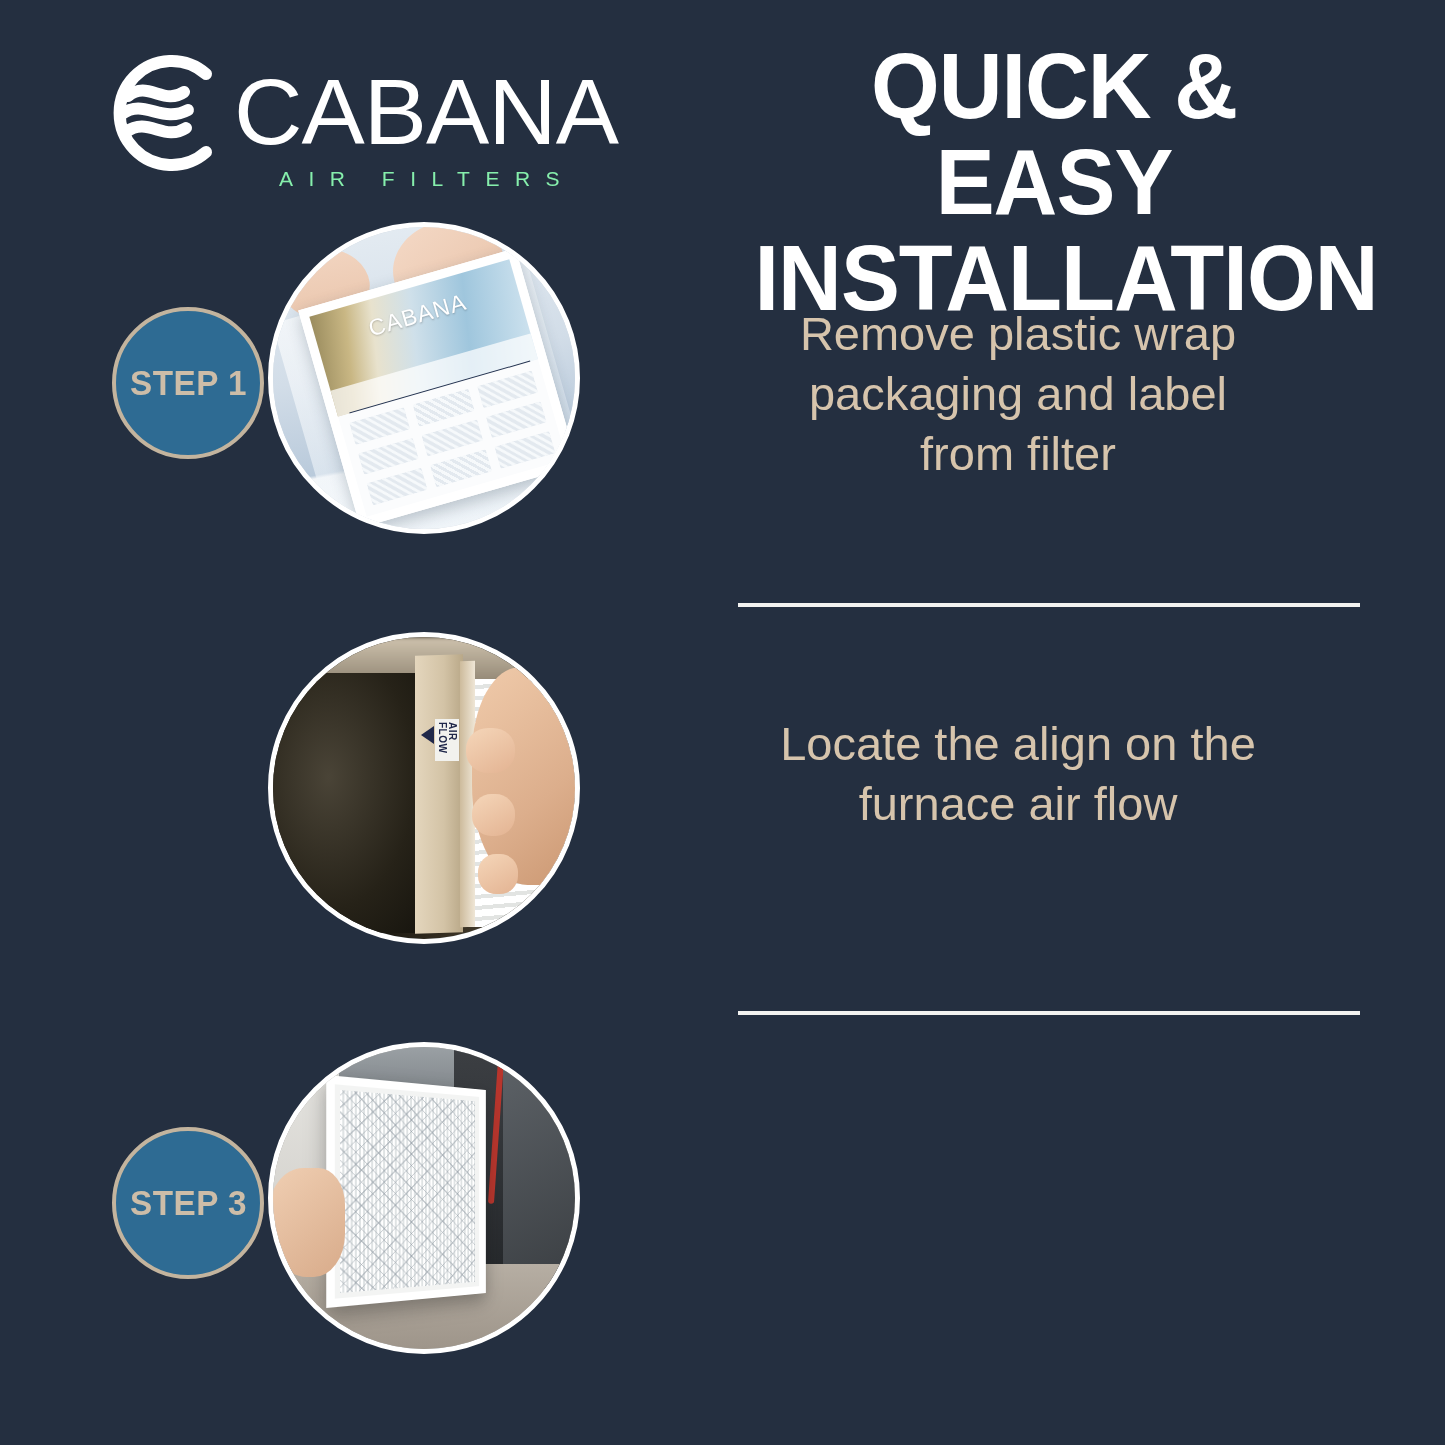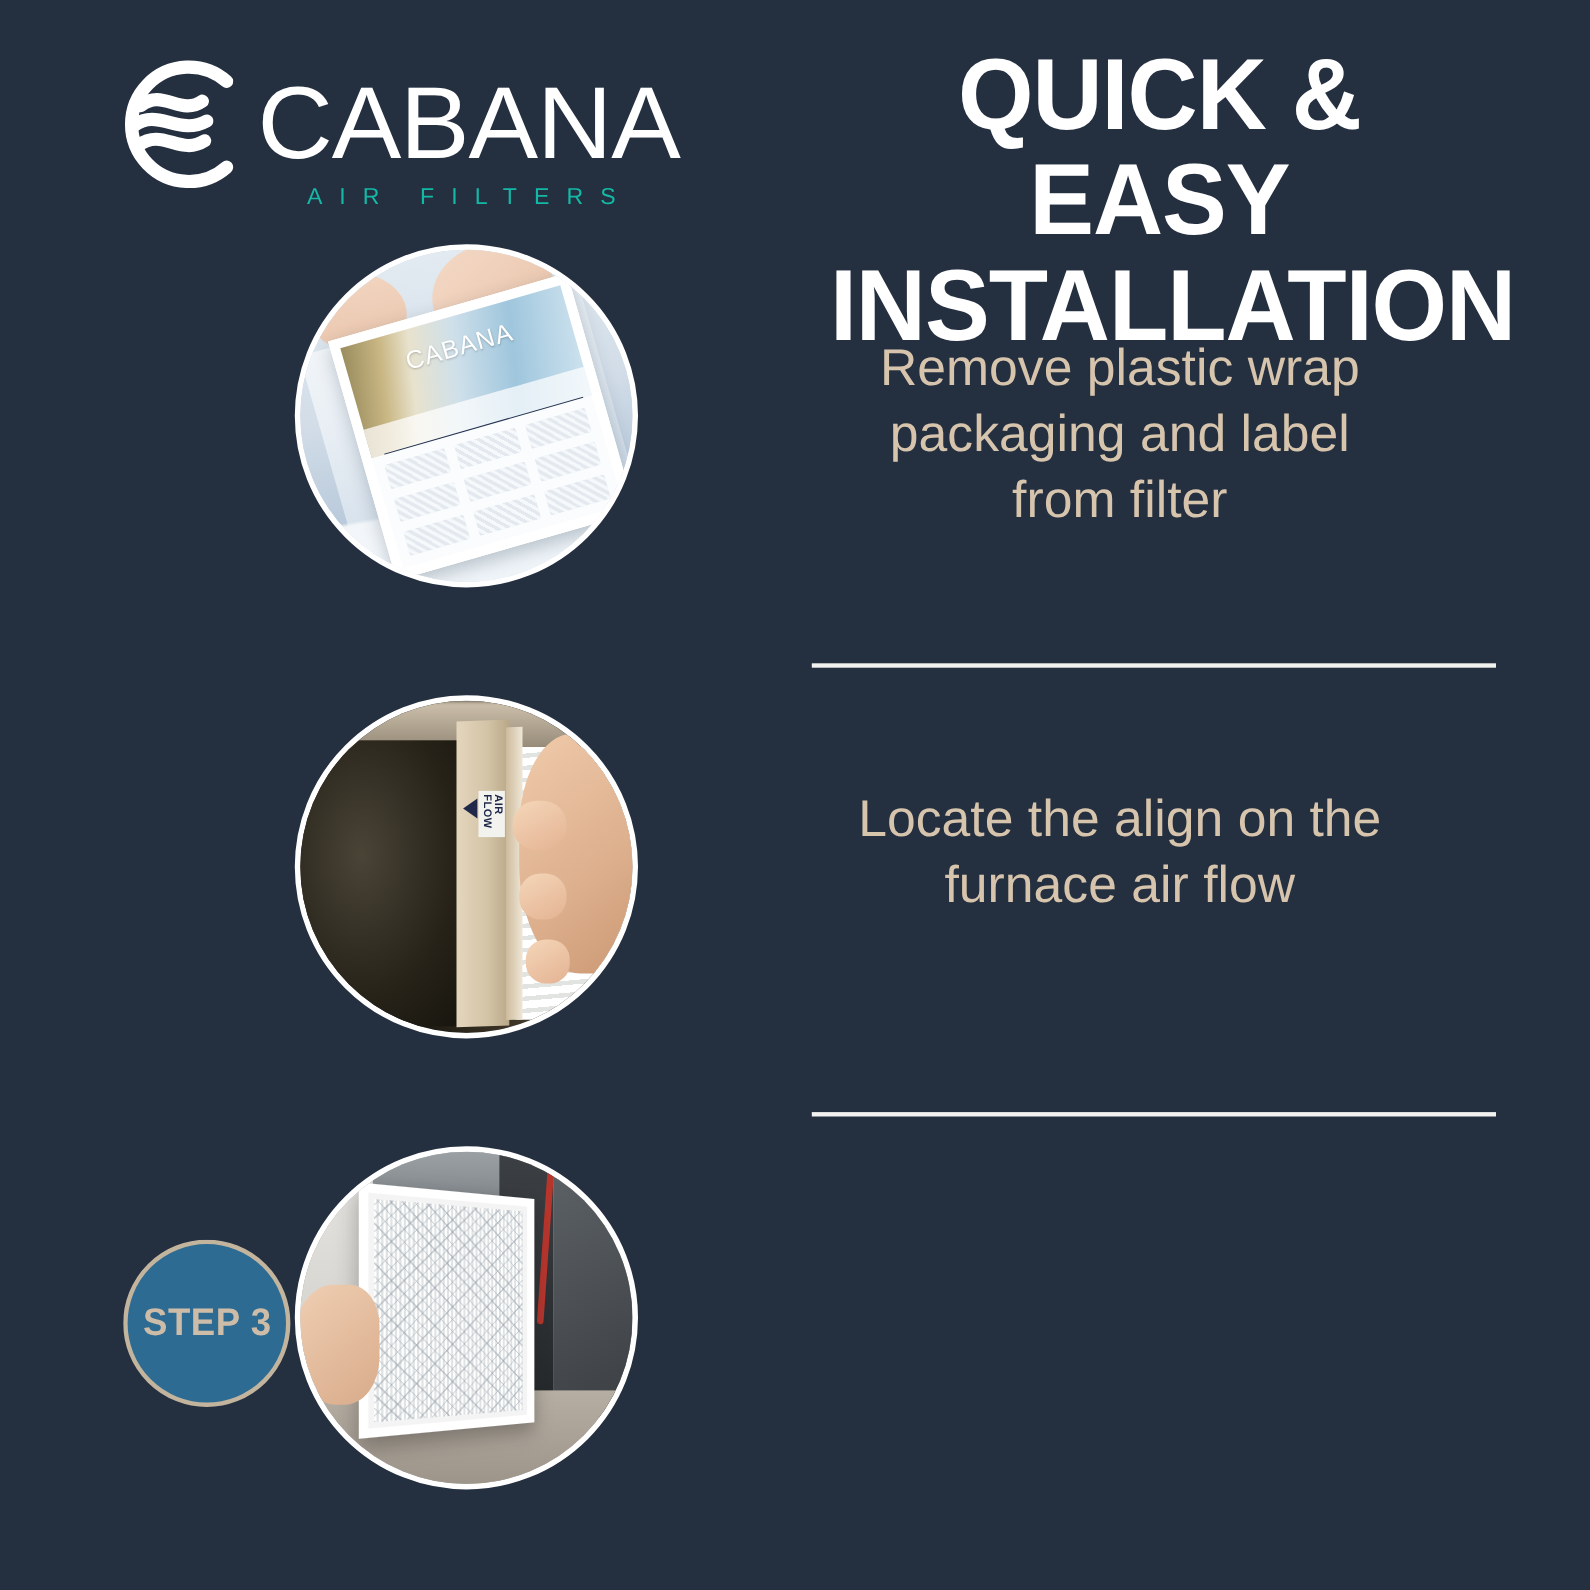--- a/index.html
+++ b/index.html
@@ -45,21 +45,21 @@
     font-family: "Liberation Sans", sans-serif;
     transform: scaleX(1.02);
     transform-origin: left center;
   }
   .brand-sub {
     position: absolute;
     left: 181px;
     top: 123px;
     font-size: 21px;
     letter-spacing: 15.5px;
-    color: #14b8a6;
+    color: #86efac;
     font-weight: 400;
     text-align: right;
   }
 
   .headline {
     position: absolute;
     left: 742px;
     top: 38px;
     width: 624px;
     color: #ffffff;
@@ -408,20 +408,23 @@
               <div class="p1-cell"></div>
               <div class="p1-cell"></div>
             <div class="p1-cell"></div>
               <div class="p1-cell"></div>
               <div class="p1-cell"></div>
           </div>
         </div>
       </div>
     </div>
 
+    <div class="badge">
+      <span class="badge-label">STEP 1</span>
+    </div>
 
     <div class="step-text">
       <span class="tline">Remove plastic wrap</span>
       <span class="tline">packaging and label</span>
       <span class="tline">from filter</span>
     </div>
   </div>
 
   <div class="divider divider-1"></div>
 

